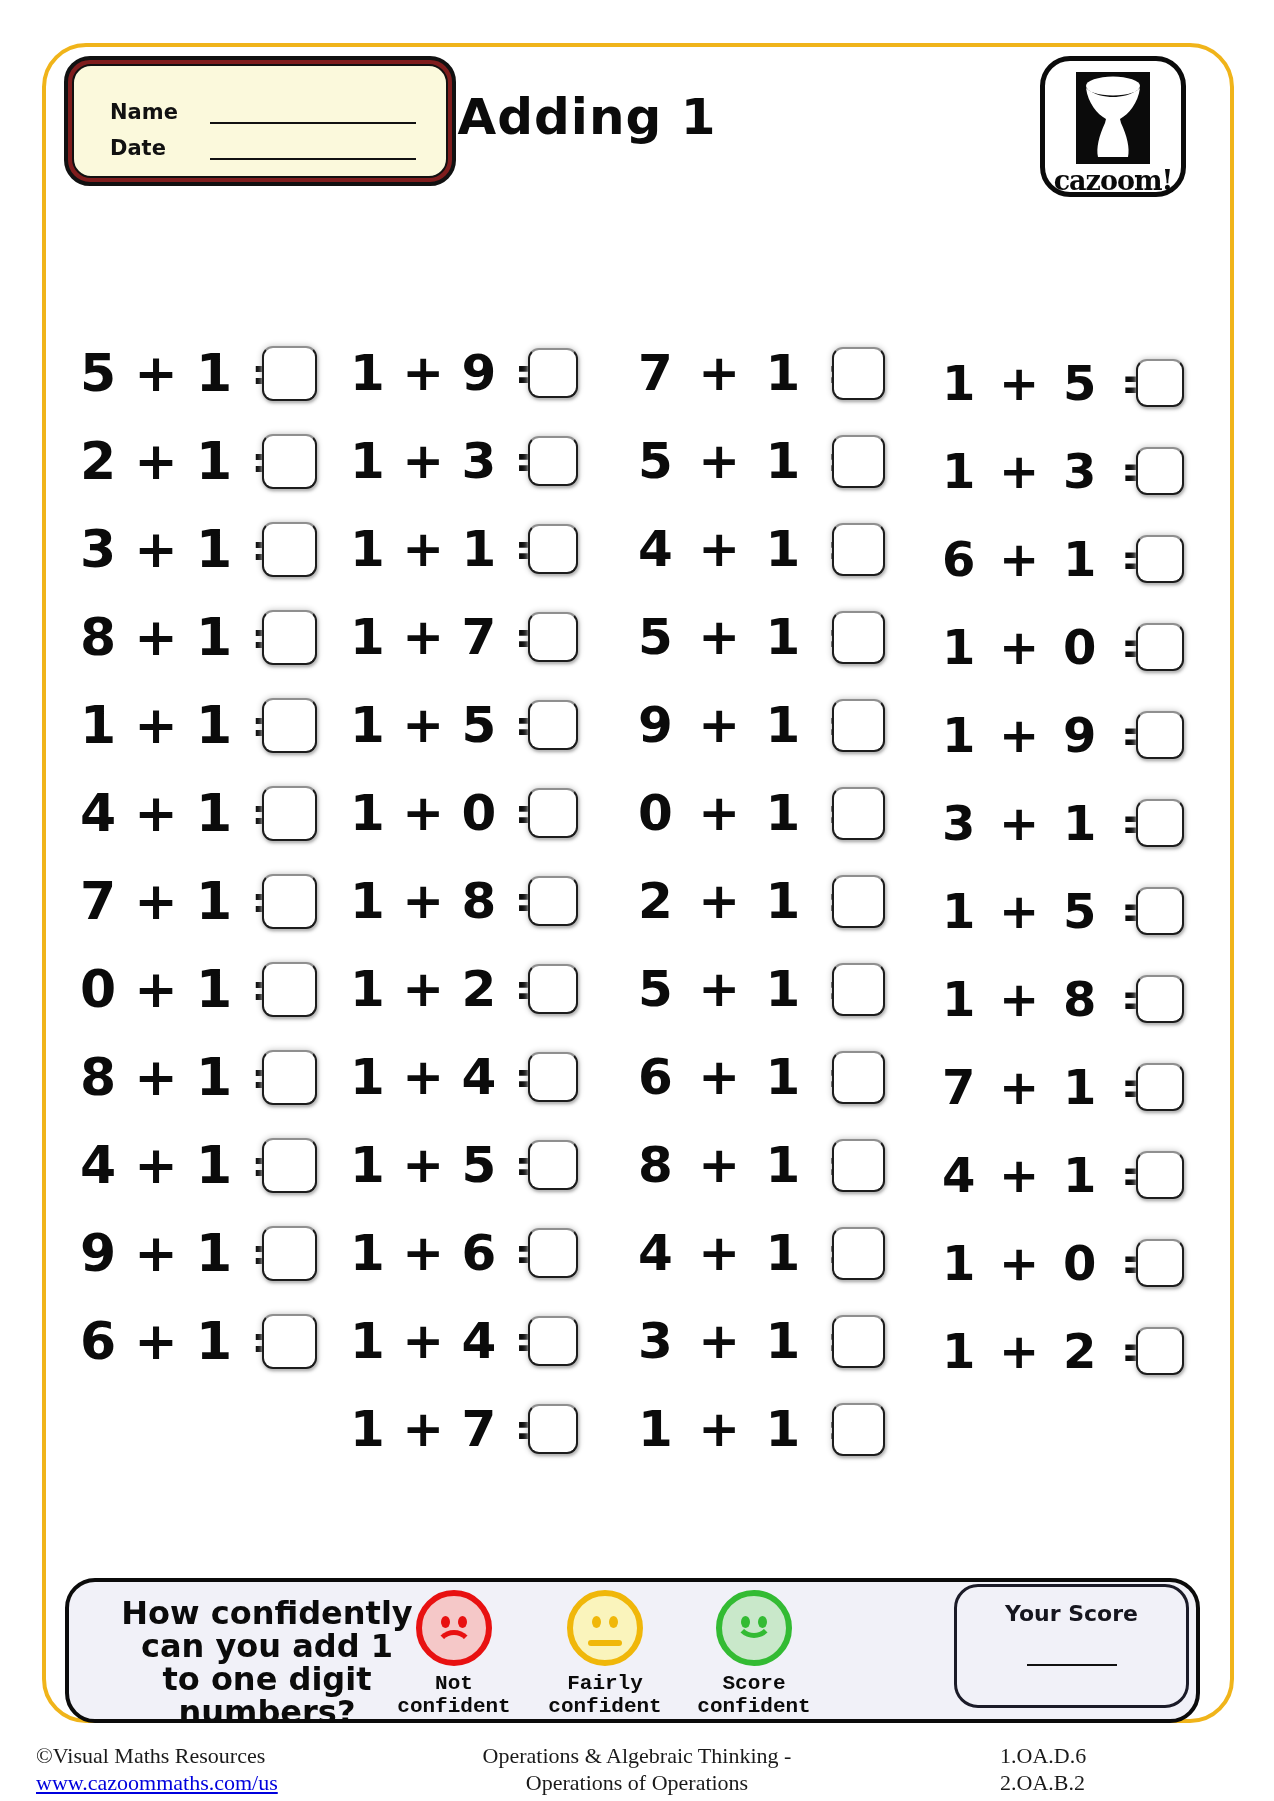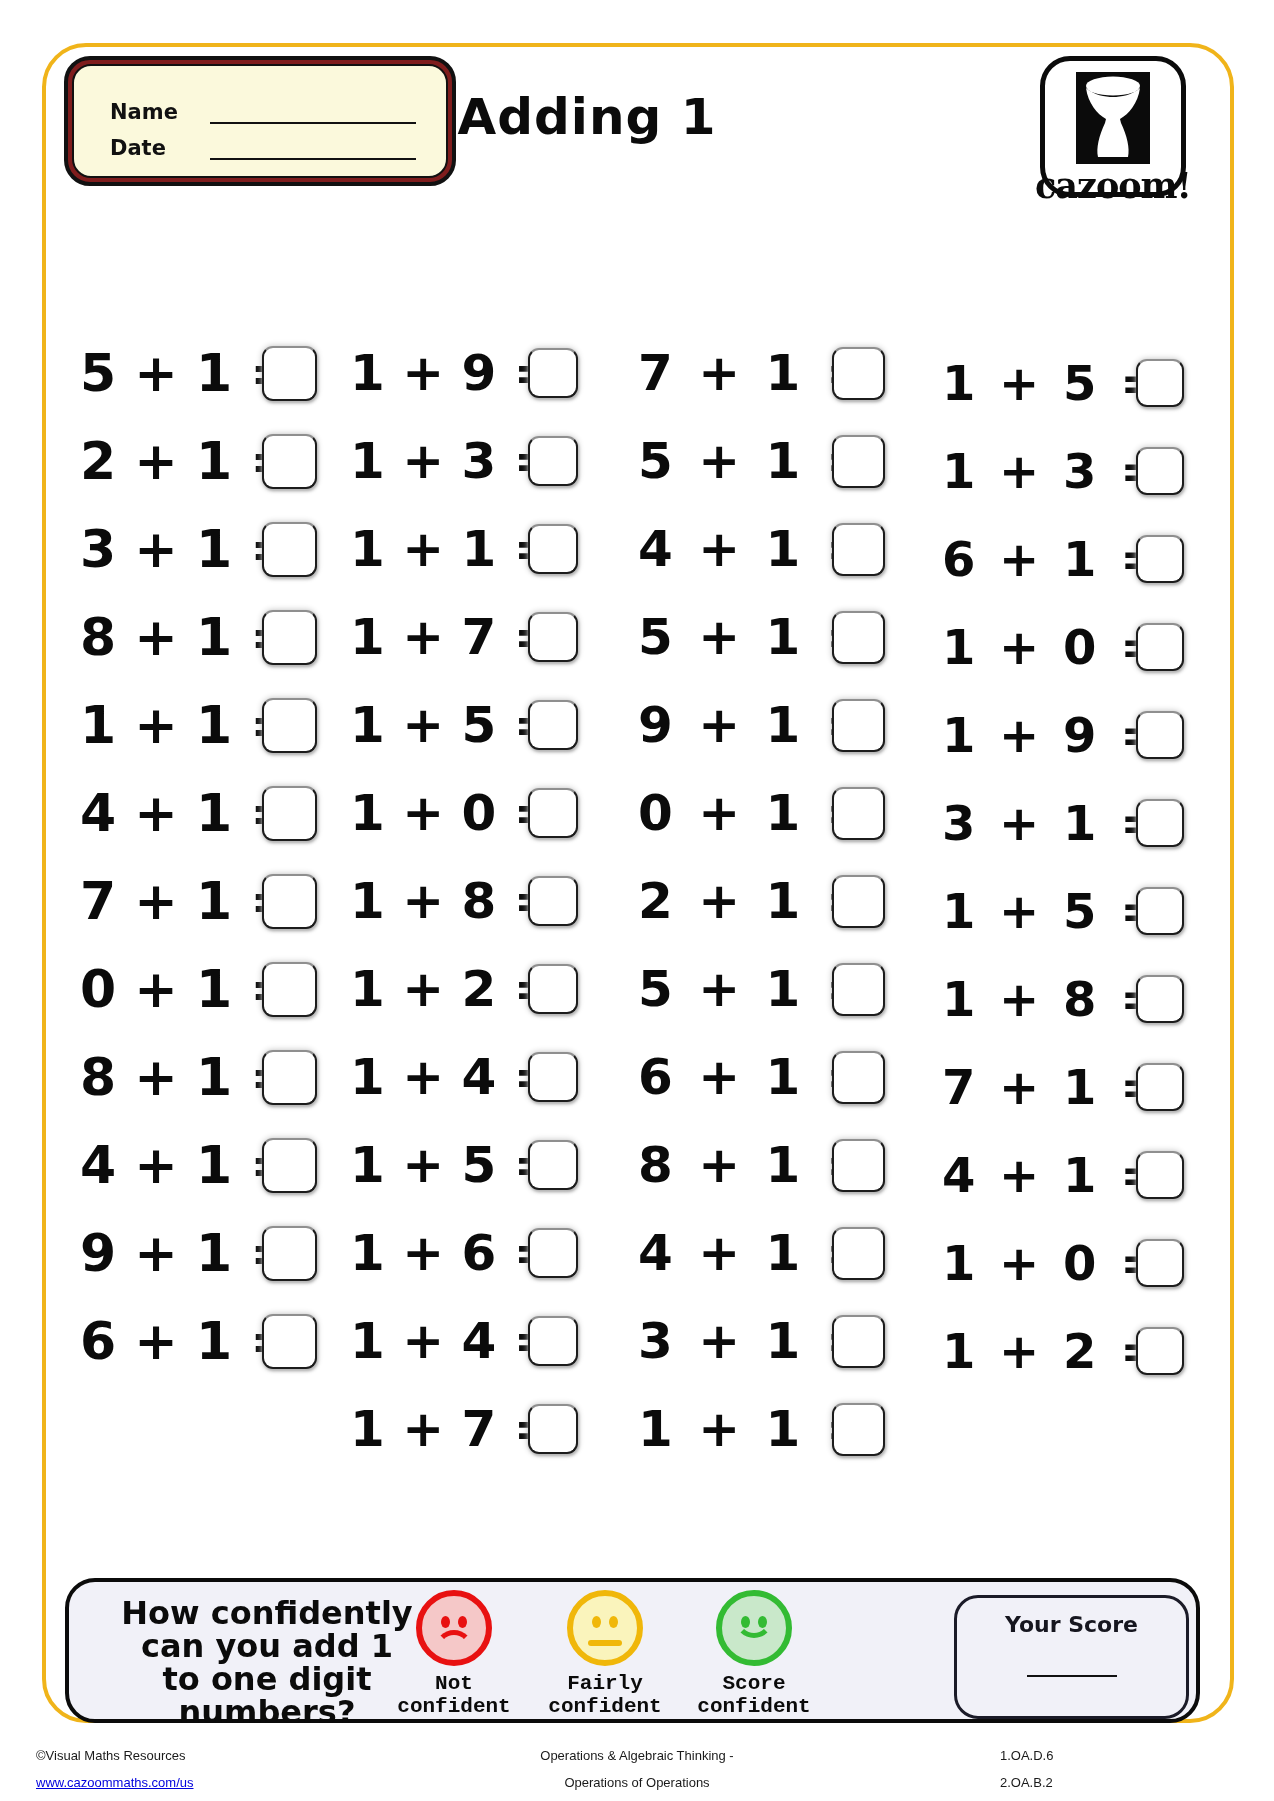--- a/index.html
+++ b/index.html
@@ -23,21 +23,21 @@
   
   #title { left:337px; top:88px; width:500px; text-align:center;
            font-size:50px; font-weight:bold; color:#0b0b0b; letter-spacing:1px; }
 
   
   #logo { left:1040px; top:56px; width:146px; height:141px;
           border:5px solid #0b0b0b; border-radius:30px; background:#fff;
           display:flex; flex-direction:column; align-items:center; padding-top:11px; }
   #logo .drum-bg { width:74px; height:92px; background:#0b0b0b; }
   #logo .brand { font-family:"DejaVu Serif", serif; font-weight:bold;
-                 font-size:35px; letter-spacing:-1px; color:#0b0b0b; margin-top:1px; }
+                 font-size:27px; letter-spacing:-1px; color:#0b0b0b; margin-top:1px; }
 
   
   .pcol { position:absolute; display:flex; flex-direction:column; }
   .prow { height:88px; display:flex; align-items:center; }
   .expr { font-weight:bold; color:#0b0b0b; text-align:right; white-space:nowrap; }
   .ansbox { display:inline-block; background:#fff; border:2.5px solid #1c1c1c;
             border-top-color:#8f8f8f; border-radius:11px; margin-left:10px;
             box-shadow:0 0 6px #c2c2c2, 1px 2px 3px #a8a8a8; }
   .c0 { left:80px;  top:329px; } .c0 .expr{ width:172px; font-size:52px; } .c0 .ansbox{ width:55px; height:55px; }
   .c1 { left:350px; top:329px; } .c1 .expr{ width:168px; font-size:50px; } .c1 .ansbox{ width:50px; height:50px; }
@@ -54,27 +54,27 @@
   .eye { position:absolute; width:9px; height:12px; border-radius:50%; top:20px; }
   .eye.l { left:19px; } .eye.r { right:19px; }
   .mouth-sad { position:absolute; left:50%; transform:translateX(-50%); top:34px;
                width:38px; height:38px; border:5px solid transparent; border-radius:50%; }
   .mouth-neutral { position:absolute; left:50%; transform:translateX(-50%); top:44px;
                    width:34px; height:6px; border-radius:3px; }
   .mouth-happy { position:absolute; left:50%; transform:translateX(-50%); top:4px;
                  width:38px; height:38px; border:5px solid transparent; border-radius:50%; }
   .conf-label { margin-top:6px; font-size:21px; font-weight:bold; color:#0b0b0b; }
 
-  #scorebox { position:absolute; left:885px; top:13px; width:235px; height:124px;
+  #scorebox { position:absolute; left:885px; top:2px; width:235px; height:124px;
               border:3.5px solid #1B1B28; border-radius:24px; text-align:center; }
   #score-label { font-size:22px; font-weight:bold; color:#16161f; margin-top:14px; }
   #score-line { width:90px; border-bottom:2.5px solid #111; height:40px; margin:0 auto; }
 
   
-  .foot { font-family:Liberation Sans, sans-serif; font-size:13px; color:#1a1a1a; line-height:27px; }
+  .foot { font-family:Liberation Serif, serif; font-size:22px; color:#1a1a1a; line-height:27px; }
   #foot-left  { left:36px; top:1742px; }
   #foot-left a { color:#0000DD; text-decoration:underline; }
   #foot-center{ left:337px; top:1742px; width:600px; text-align:center; }
   #foot-right { left:1000px; top:1742px; width:238px; text-align:left; }
 </style>
 </head>
 <body>
 
 <div id="frame" class="abs"></div>
 

